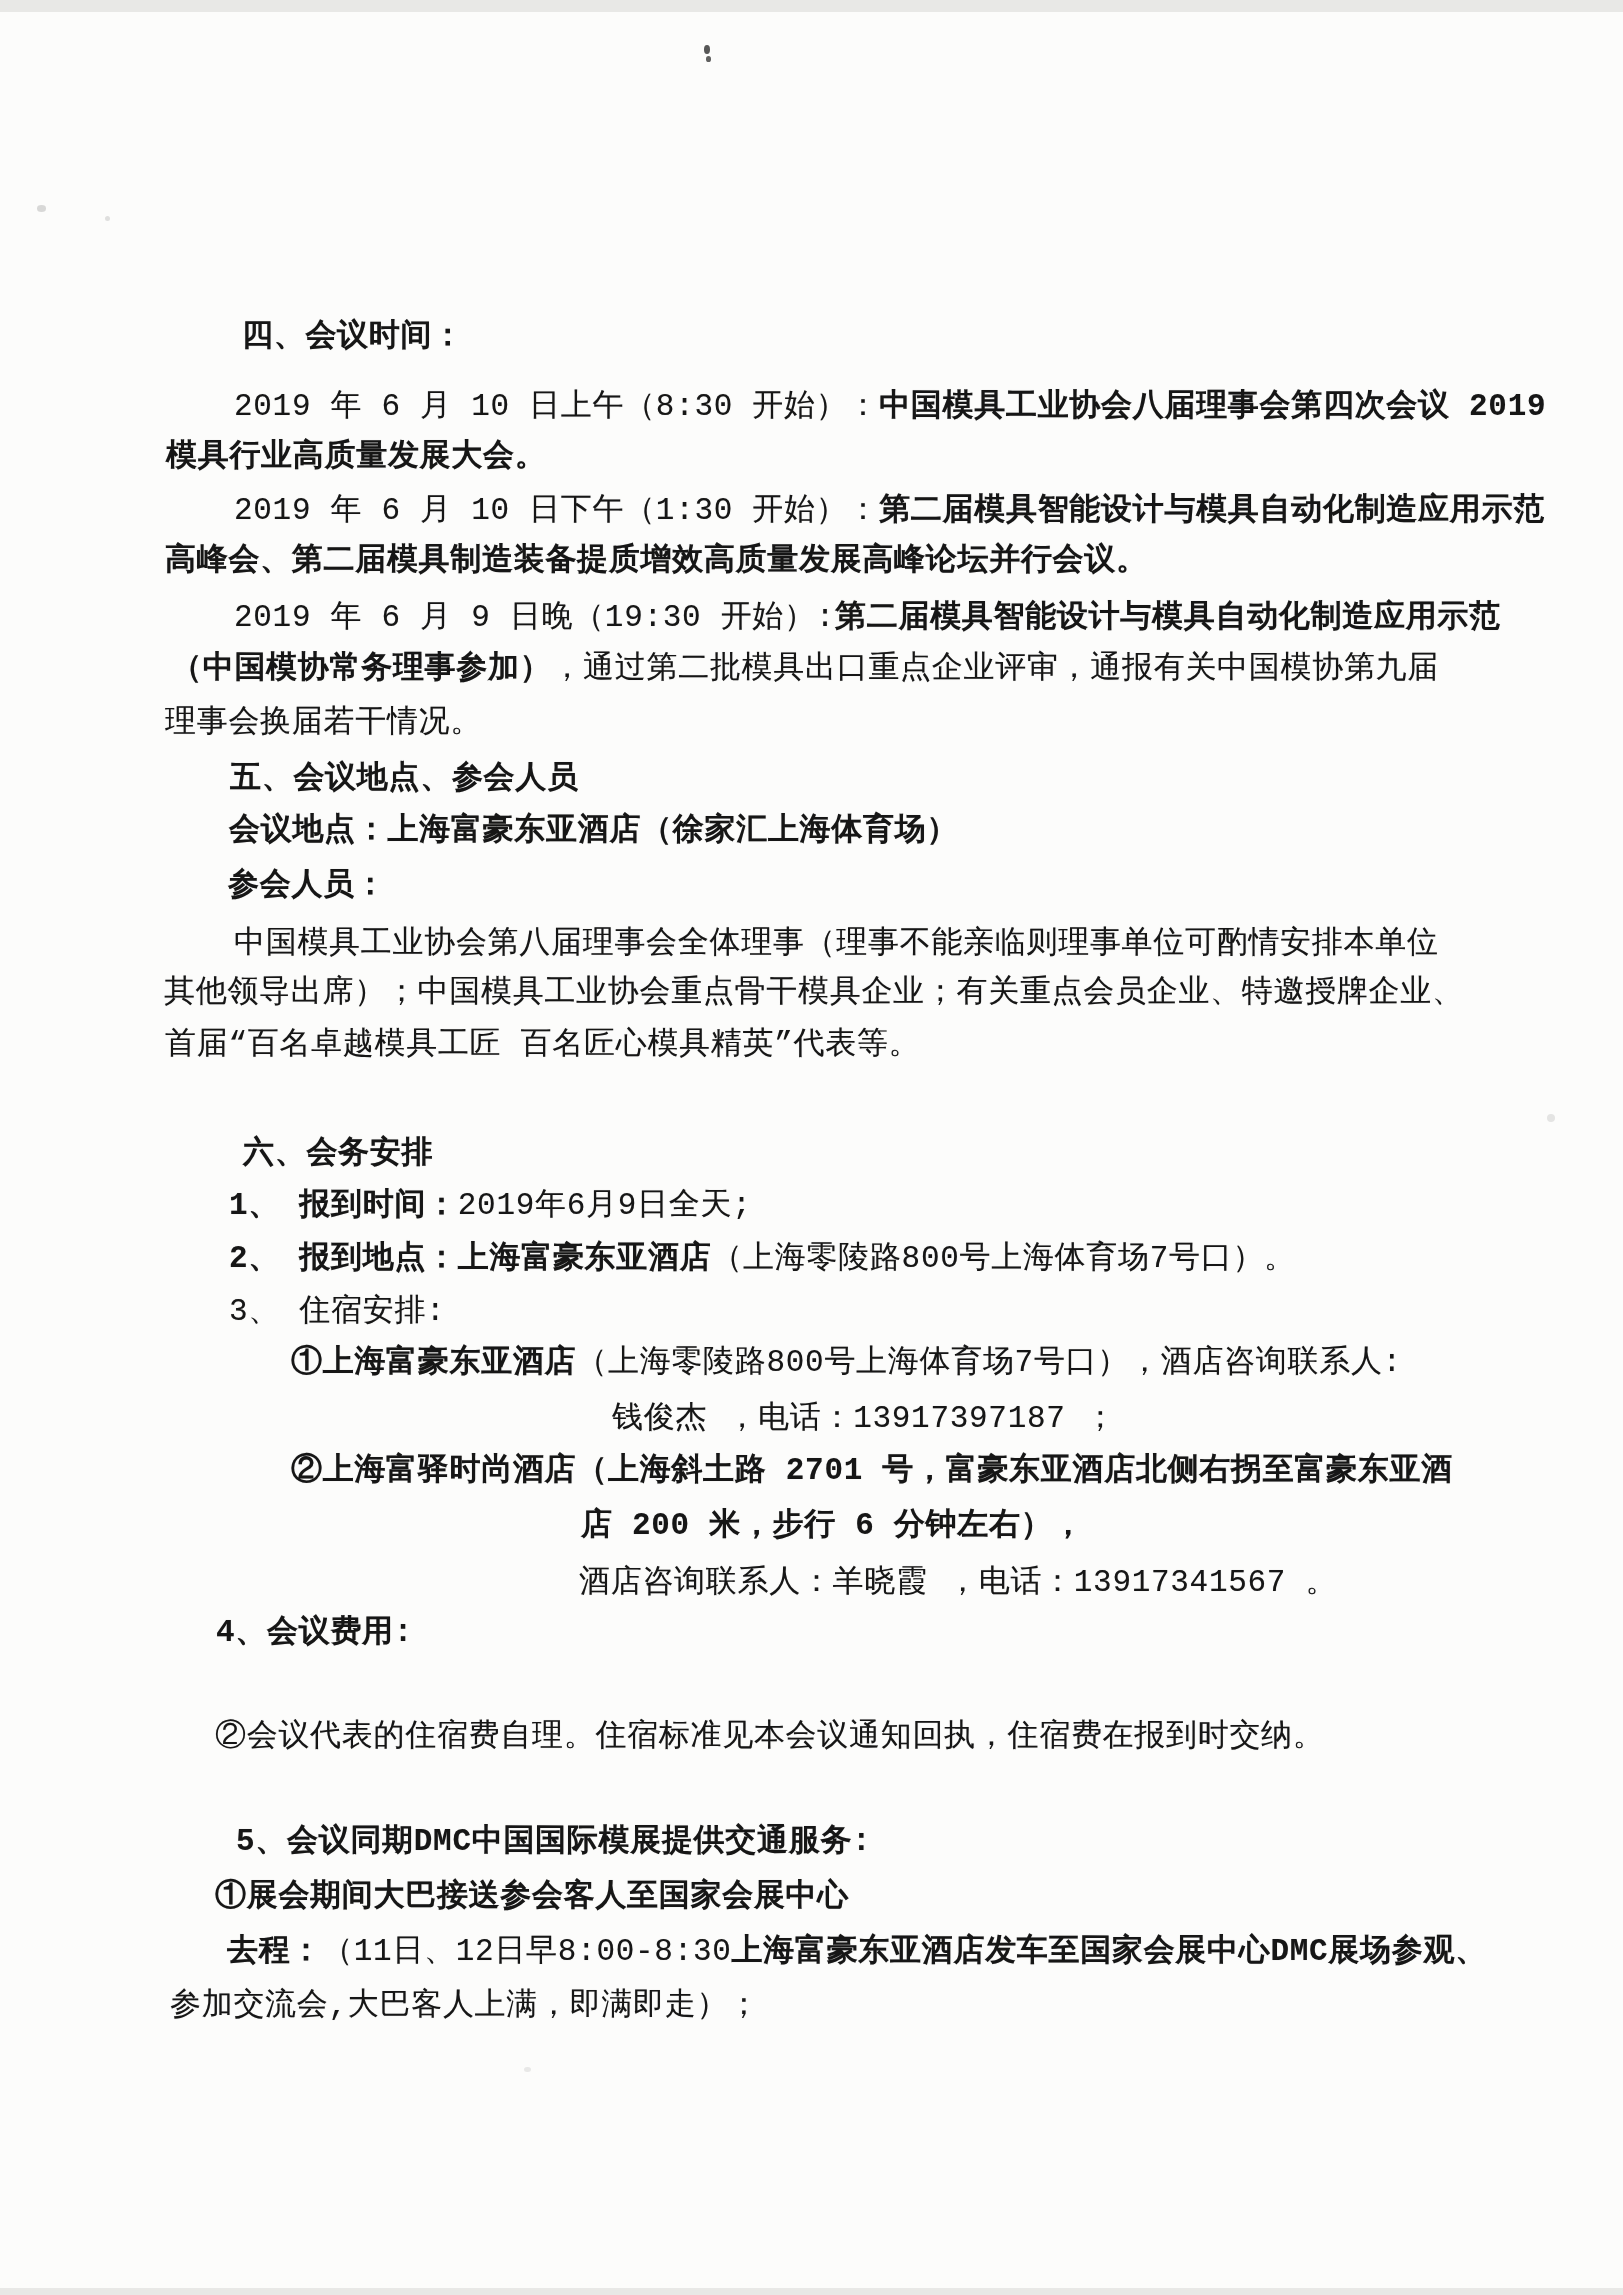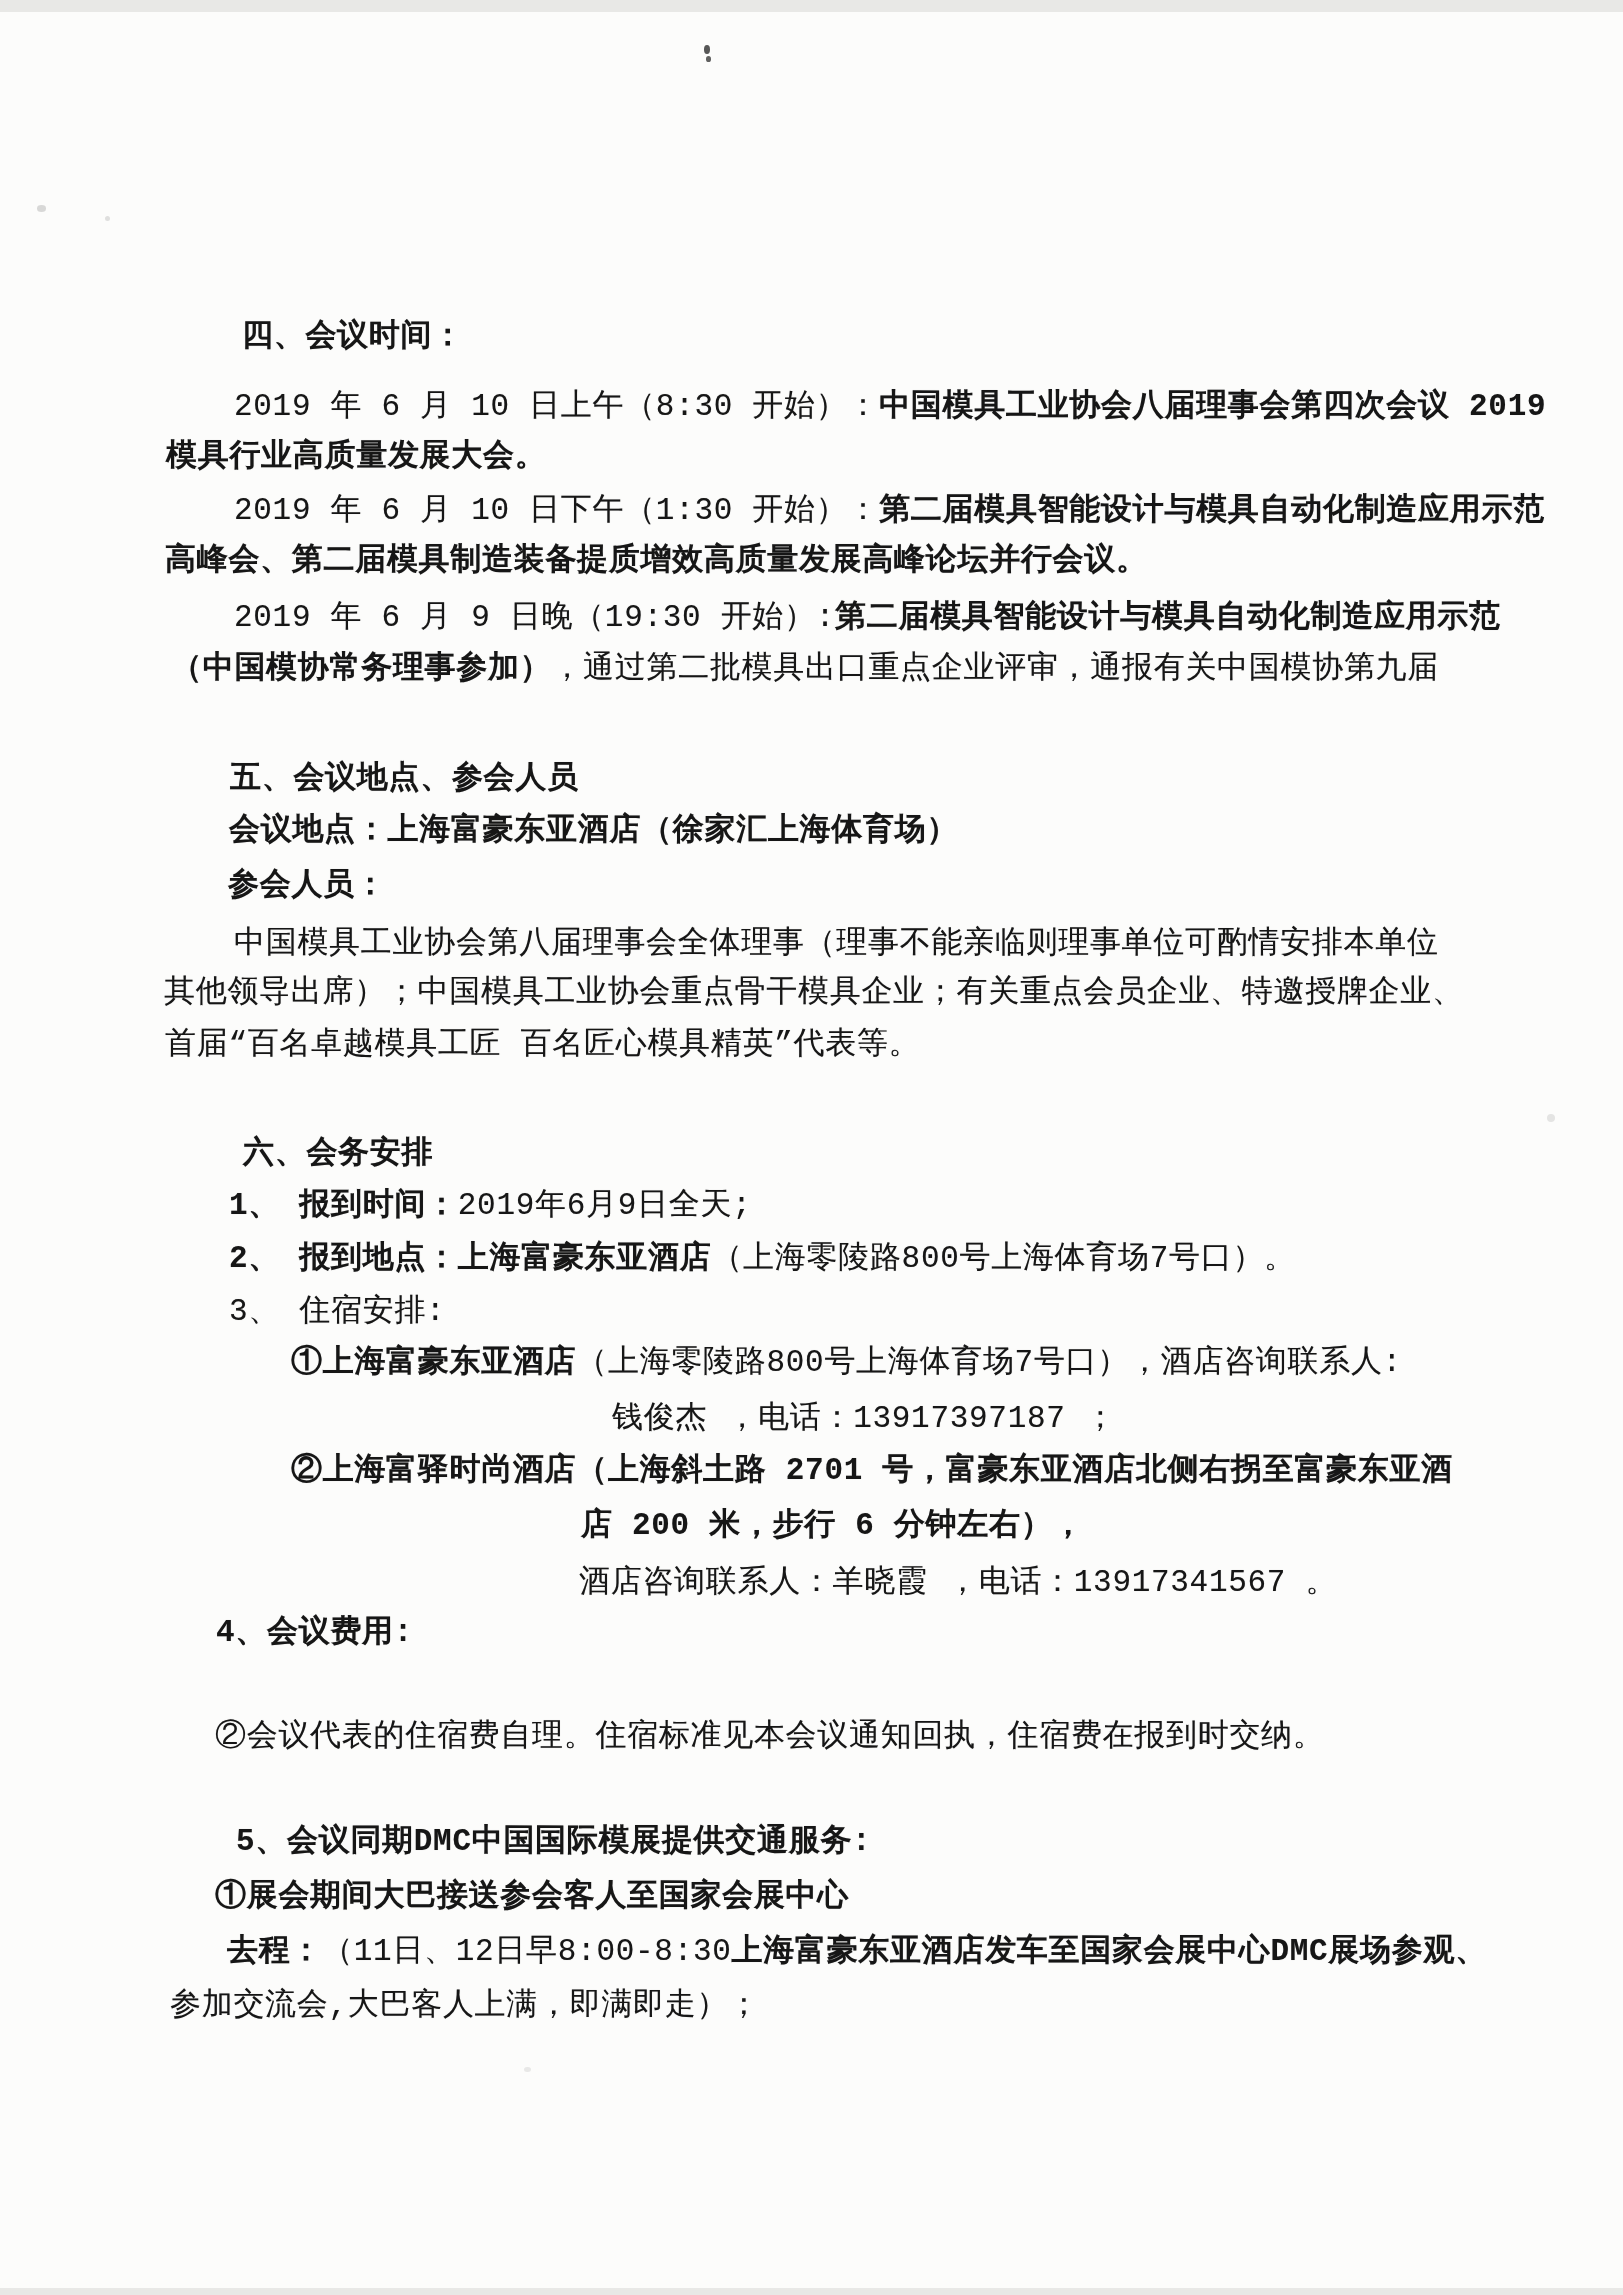--- a/index.html
+++ b/index.html
@@ -38,20 +38,21 @@
 <body>
 
 <div class="page" id="page" style="background: rgb(252, 252, 251); color: rgb(22, 22, 22);">
     <div class="line" style="left: 242px; top: 299px;"><span class="b">四、会议时间：</span></div>
     <div class="line" style="left: 234px; top: 369px;"><span class="r">2019 年 6 月 10 日上午（8:30 开始）：</span><span class="b">中国模具工业协会八届理事会第四次会议 2019</span></div>
     <div class="line" style="left: 166px; top: 419px;"><span class="b">模具行业高质量发展大会。</span></div>
     <div class="line" style="left: 234px; top: 473px;"><span class="r">2019 年 6 月 10 日下午（1:30 开始）：</span><span class="b">第二届模具智能设计与模具自动化制造应用示范</span></div>
     <div class="line" style="left: 165px; top: 523px;"><span class="b">高峰会、第二届模具制造装备提质增效高质量发展高峰论坛并行会议。</span></div>
     <div class="line" style="left: 234px; top: 580px;"><span class="r">2019 年 6 月 9 日晚（19:30 开始）:</span><span class="b">第二届模具智能设计与模具自动化制造应用示范</span></div>
     <div class="line" style="left: 171px; top: 631px;"><span class="b">（中国模协常务理事参加）</span><span class="r">，通过第二批模具出口重点企业评审，通报有关中国模协第九届</span></div>
+    <div class="line" style="left: 165px; top: 685px;"><span class="r">理事会换届若干情况。</span></div>
     <div class="line" style="left: 230px; top: 741px;"><span class="b">五、会议地点、参会人员</span></div>
     <div class="line" style="left: 229px; top: 793px;"><span class="b">会议地点：上海富豪东亚酒店（徐家汇上海体育场）</span></div>
     <div class="line" style="left: 228px; top: 848px;"><span class="b">参会人员：</span></div>
     <div class="line" style="left: 164px; top: 955px;"><span class="r">其他领导出席）；中国模具工业协会重点骨干模具企业；有关重点会员企业、特邀授牌企业、</span></div>
     <div class="line" style="left: 234px; top: 906px;"><span class="r">中国模具工业协会第八届理事会全体理事（理事不能亲临则理事单位可酌情安排本单位</span></div>
     <div class="line" style="left: 165px; top: 1007px;"><span class="r">首届“百名卓越模具工匠 百名匠心模具精英”代表等。</span></div>
     <div class="line" style="left: 243px; top: 1116px;"><span class="b">六、会务安排</span></div>
     <div class="line" style="left: 229px; top: 1168px;"><span class="b">1、 报到时间：</span><span class="r">2019年6月9日全天;</span></div>
     <div class="line" style="left: 229px; top: 1221px;"><span class="b">2、 报到地点：上海富豪东亚酒店</span><span class="r">（上海零陵路800号上海体育场7号口）。</span></div>
     <div class="line" style="left: 229px; top: 1274px;"><span class="r">3、 住宿安排:</span></div>

